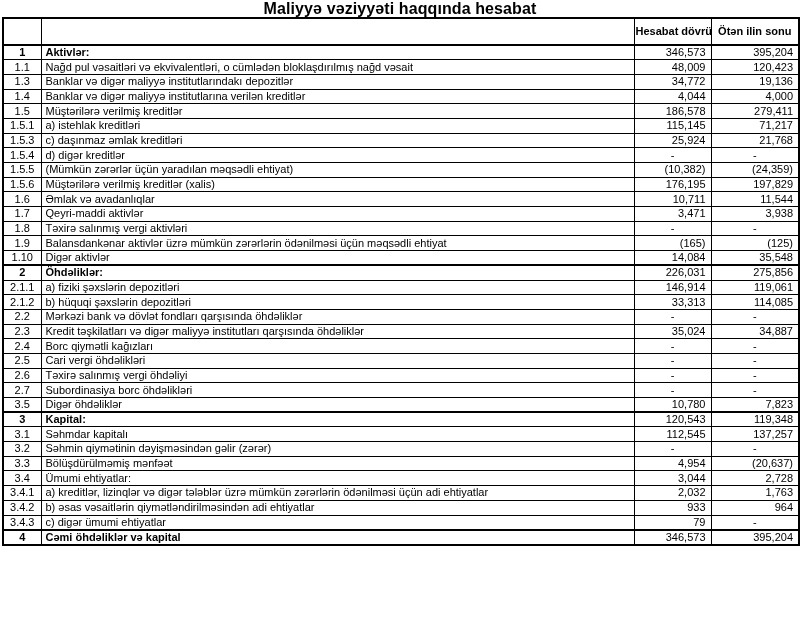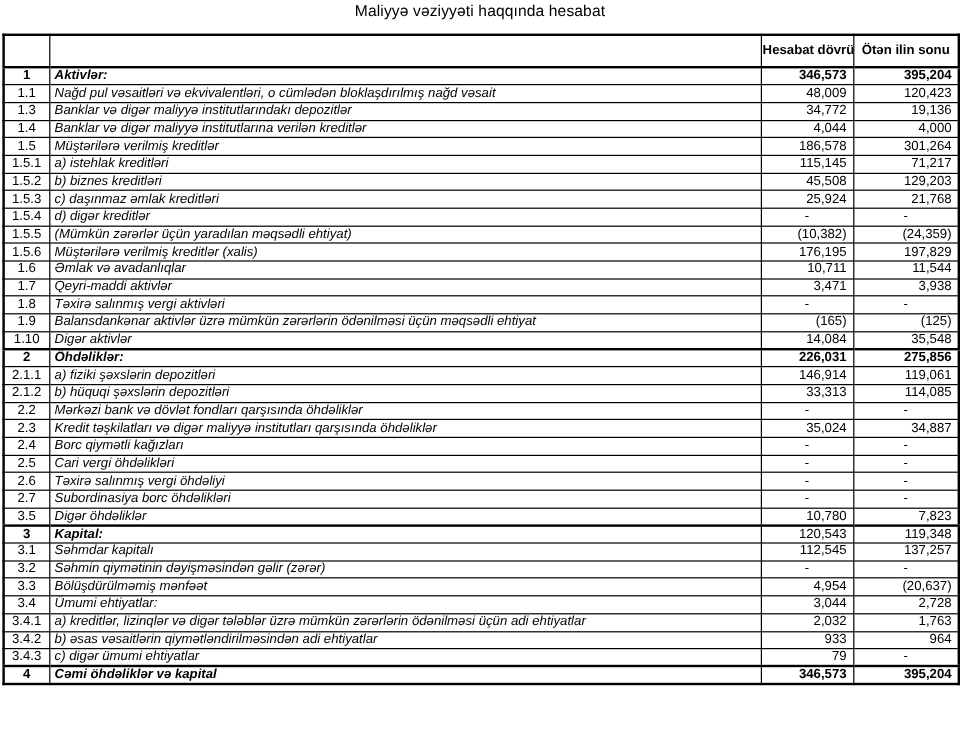--- a/index.html
+++ b/index.html
@@ -7,24 +7,24 @@
   .page {
     width: 800px;
     height: 627px;
     background: #ffffff;
     font-family: "Liberation Sans", sans-serif;
     color: #000000;
     overflow: hidden;
   }
   .title {
     text-align: center;
-    font-weight: normal;
-    font-size: 13px;
+    font-weight: bold;
+    font-size: 16px;
     line-height: 17px;
-    height: 28px;
+    height: 17px;
     letter-spacing: 0.1px;
   }
   table.fin {
     border-collapse: collapse;
     table-layout: fixed;
     width: 796px;
     margin: 0 2px;
     border: 2px solid #000;
   }
   table.fin col.c-num  { width: 38px; }
@@ -43,26 +43,26 @@
     border-bottom: 2px solid #000;
     font-weight: bold;
     text-align: center;
     font-size: 11px;
     padding: 0 1px;
     white-space: normal;
     line-height: 12.5px;
   }
   tbody td { height: 14.7px; }
   td.num   { text-align: center; padding: 0 1px; }
-  td.label { text-align: left; padding: 0 4px; font-style: italic; }
+  td.label { text-align: left; padding: 0 4px; }
   td.val   { text-align: right; padding: 0 5px; font-size: 11px; }
   td.val.dash { text-align: center; padding: 0 1px; }
   tr.section td { border-top: 2px solid #000; }
   tr.section td.num, tr.section td.label { font-weight: bold; }
-  tr.bold-values td.val { font-weight: bold; }
+  tr.bold-values td.val { font-weight: normal; }
 </style>
 </head>
 <body>
 
 <div class="page">
   <div class="title">Maliyyə vəziyyəti haqqında hesabat</div>
   <table class="fin">
     <colgroup>
       <col class="c-num">
         <col class="c-label">
@@ -99,33 +99,27 @@
         <tr>
     <td class="num">1.4</td>
     <td class="label">Banklar və digər maliyyə institutlarına verilən kreditlər</td>
     <td class="val">4,044</td>
     <td class="val">4,000</td>
   </tr>
         <tr>
     <td class="num">1.5</td>
     <td class="label">Müştərilərə verilmiş kreditlər</td>
     <td class="val">186,578</td>
-    <td class="val">301,264</td>
+    <td class="val">279,411</td>
   </tr>
         <tr>
     <td class="num">1.5.1</td>
     <td class="label">a) istehlak kreditləri</td>
     <td class="val">115,145</td>
     <td class="val">71,217</td>
-  </tr>
-        <tr>
-    <td class="num">1.5.2</td>
-    <td class="label">b) biznes kreditləri</td>
-    <td class="val">45,508</td>
-    <td class="val">129,203</td>
   </tr>
         <tr>
     <td class="num">1.5.3</td>
     <td class="label">c) daşınmaz əmlak kreditləri</td>
     <td class="val">25,924</td>
     <td class="val">21,768</td>
   </tr>
         <tr>
     <td class="num">1.5.4</td>
     <td class="label">d) digər kreditlər</td>

